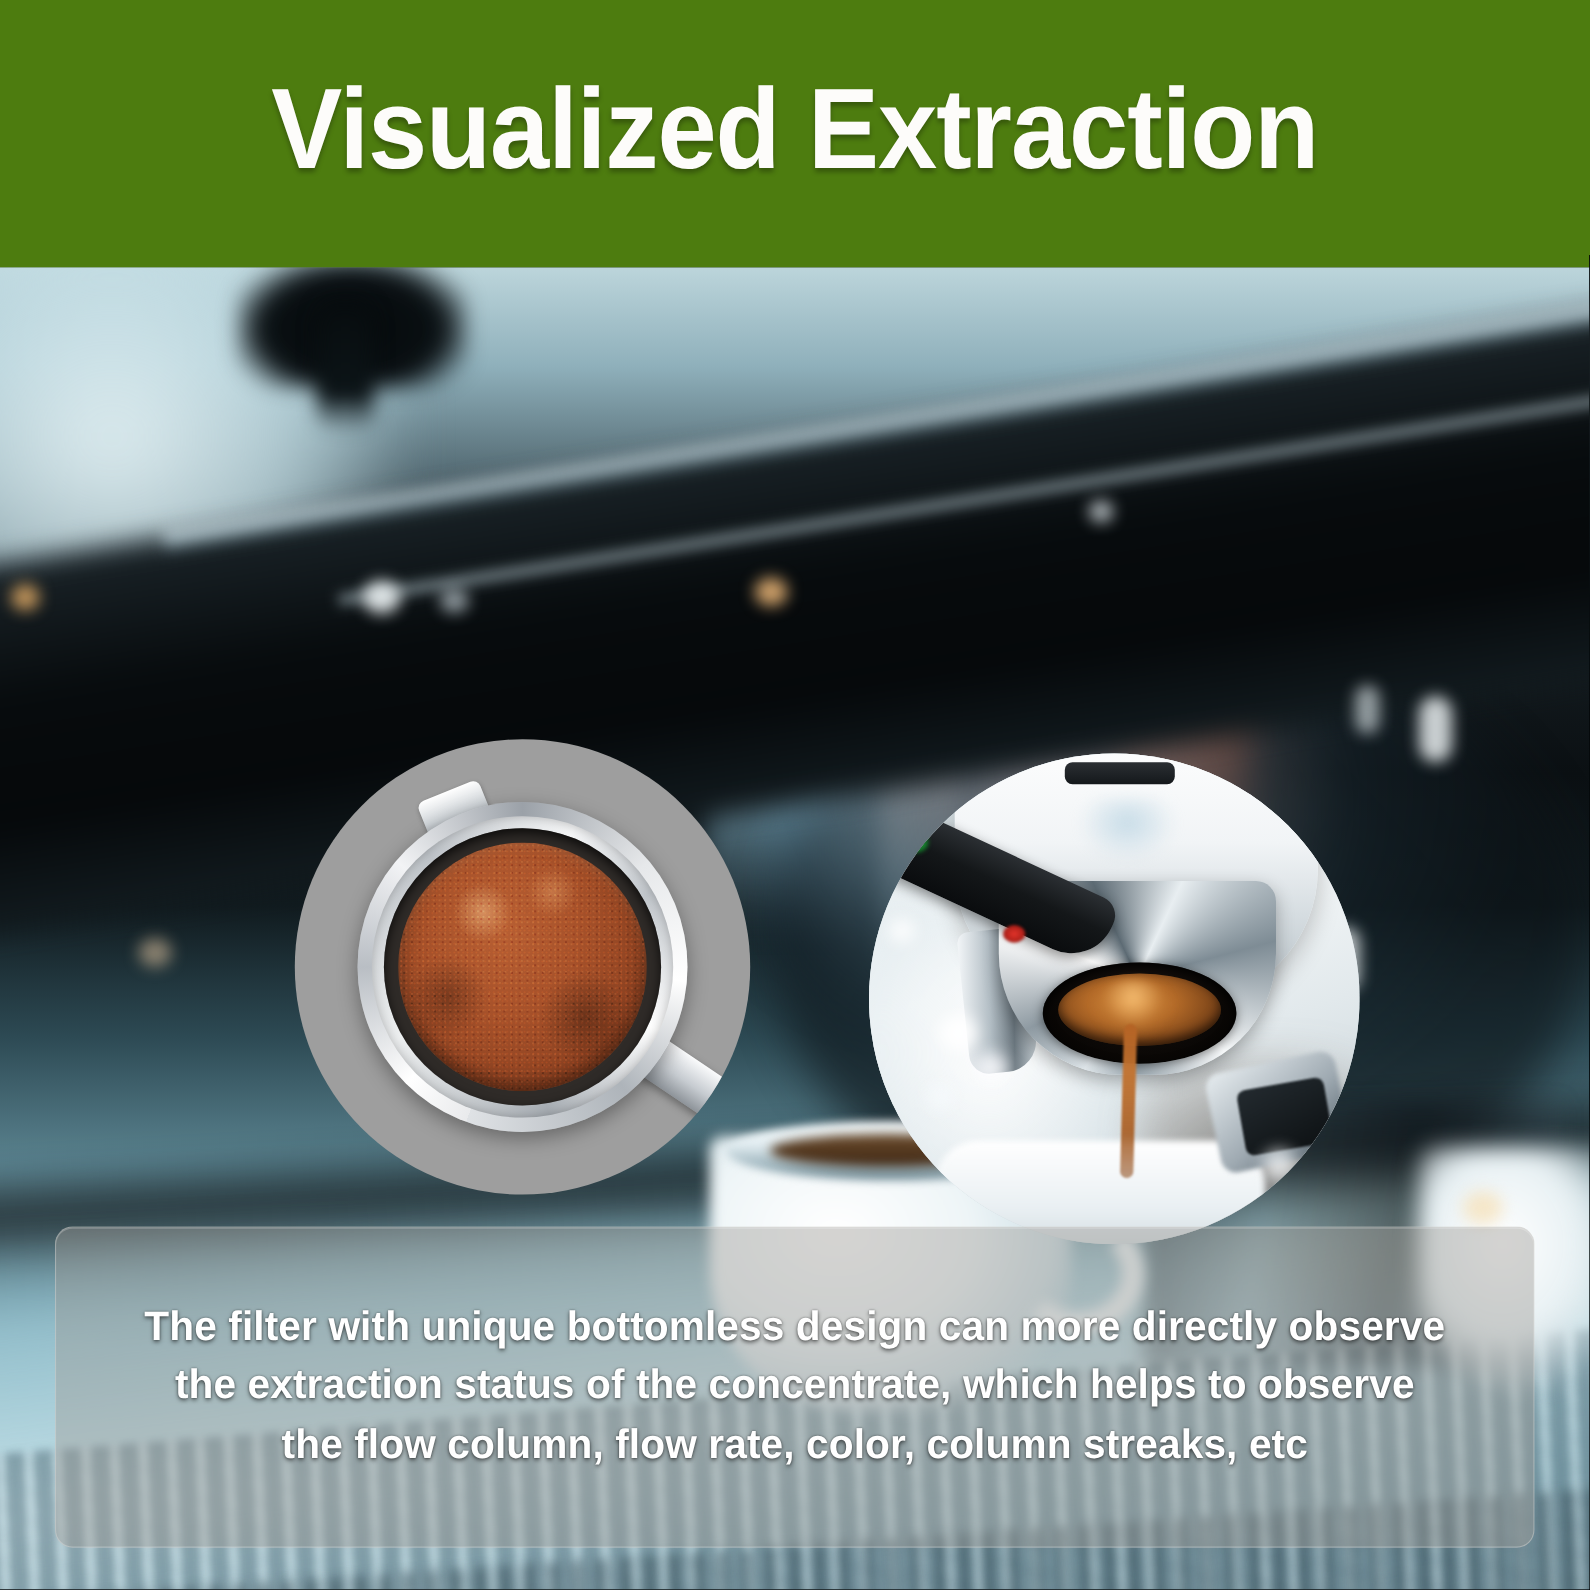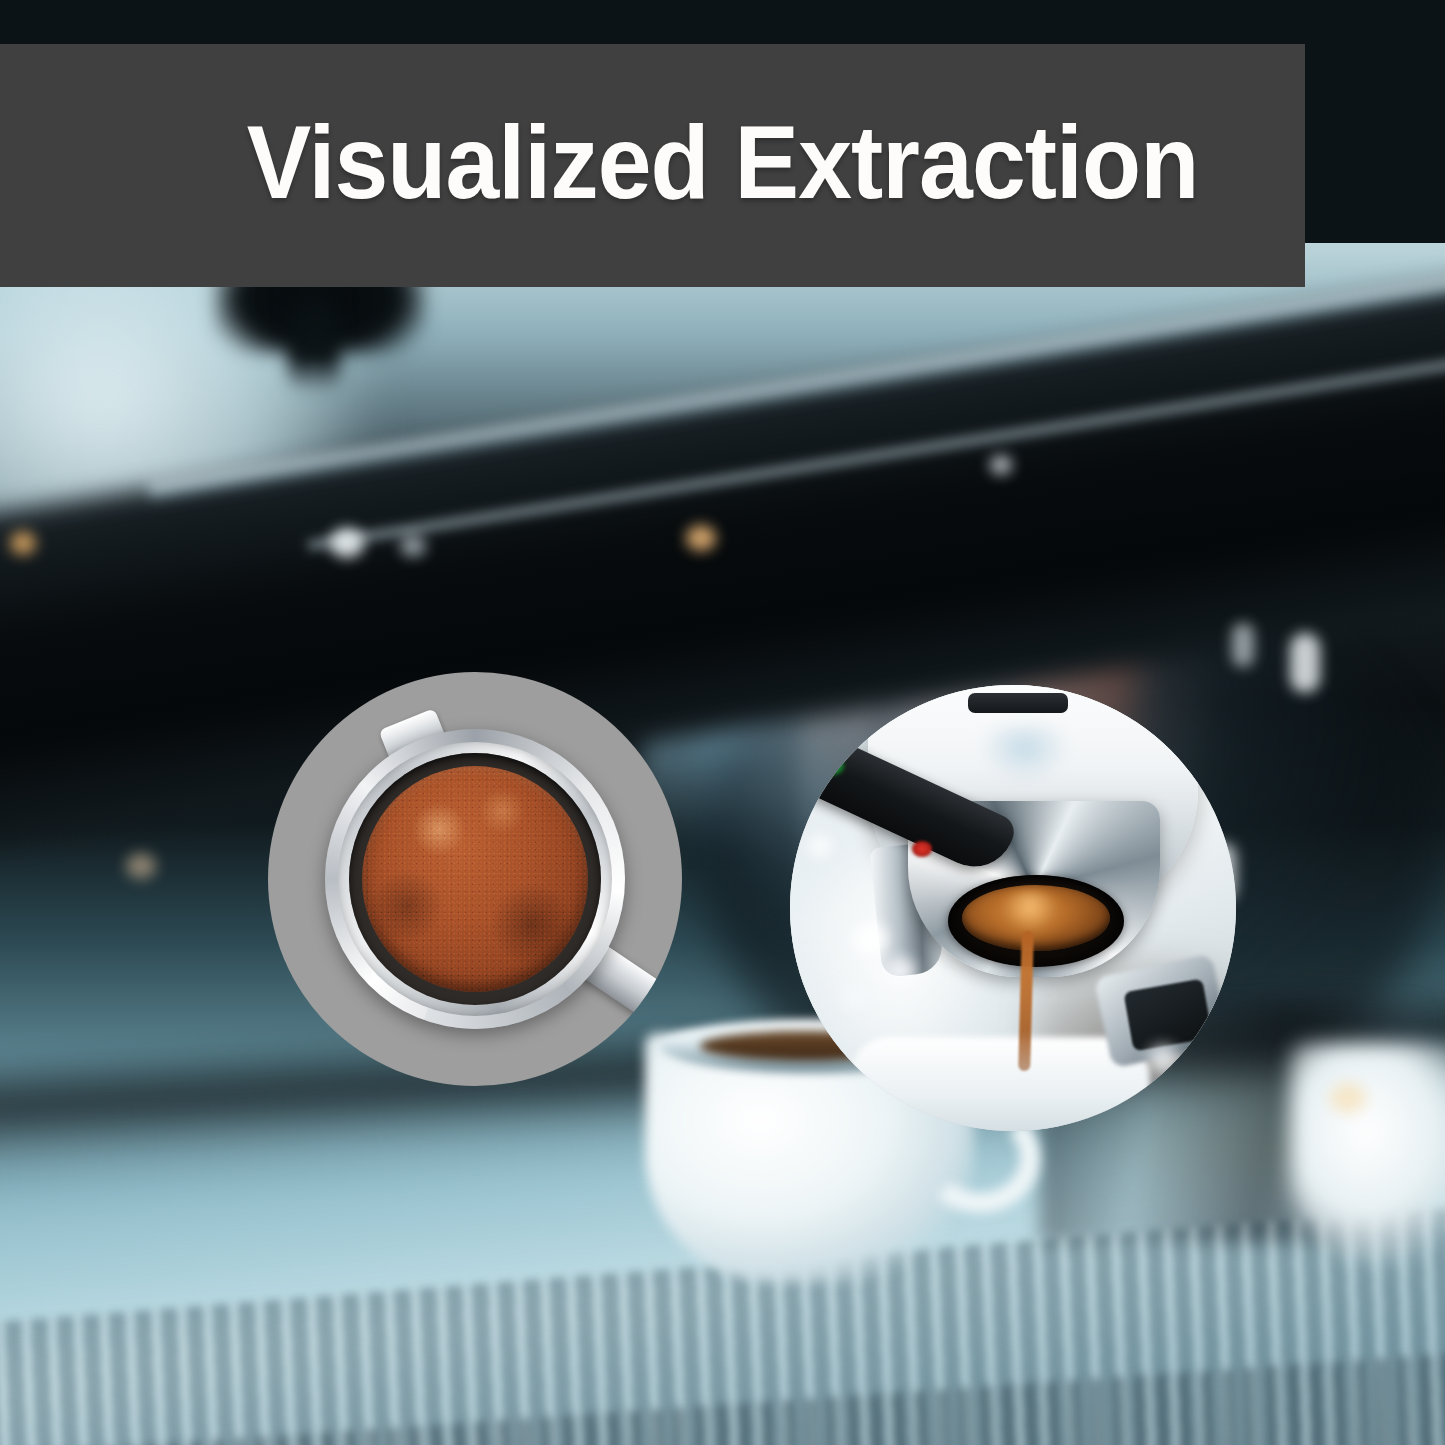--- a/index.html
+++ b/index.html
@@ -8,24 +8,23 @@
   .canvas{
     position:relative;
     width:1445px;height:1445px;
     overflow:hidden;
     font-family:"Liberation Sans", sans-serif;
     background:#0b1316;
   }
 
   
   .header-band{
-    position:absolute;left:0;top:0;width:1305px;height:243px;
-    background:#404040;
+    position:absolute;left:0;top:0;width:1445px;height:243px;
+    background:#4d7c0f;
     z-index:40;
-    margin-top:44px;
   }
   .header-title{
     position:absolute;left:0;top:0;width:1445px;height:243px;
     display:flex;align-items:center;justify-content:center;
     color:#fdfcfa;
     font-family:"Liberation Sans", sans-serif;
     font-weight:bold;
     font-size:104px;
     letter-spacing:-1px;
     transform:scaleX(0.93);
@@ -485,14 +484,21 @@
     <div class="bokeh" style="left:96px;top:272px;width:30px;height:28px;background:rgba(252,253,255,.8);"></div>
     <div class="bokeh" style="left:52px;top:300px;width:26px;height:24px;background:rgba(246,250,252,.75);"></div>
     <div class="bokeh" style="left:18px;top:150px;width:24px;height:22px;background:rgba(255,255,255,.8);"></div>
     <div class="bokeh" style="left:358px;top:360px;width:30px;height:28px;background:rgba(250,252,254,.75);"></div>
   </div>
 
   <div class="header-band">
     <div class="header-title">Visualized Extraction</div>
   </div>
 
+  <div class="caption-box">
+    <div class="caption-text">
+      <span class="caption-line">The filter with unique bottomless design can more directly observe</span>
+      <span class="caption-line">the extraction status of the concentrate, which helps to observe</span>
+      <span class="caption-line">the flow column, flow rate, color, column streaks, etc</span>
+    </div>
+  </div>
 
 </div>
 
 </body></html>

